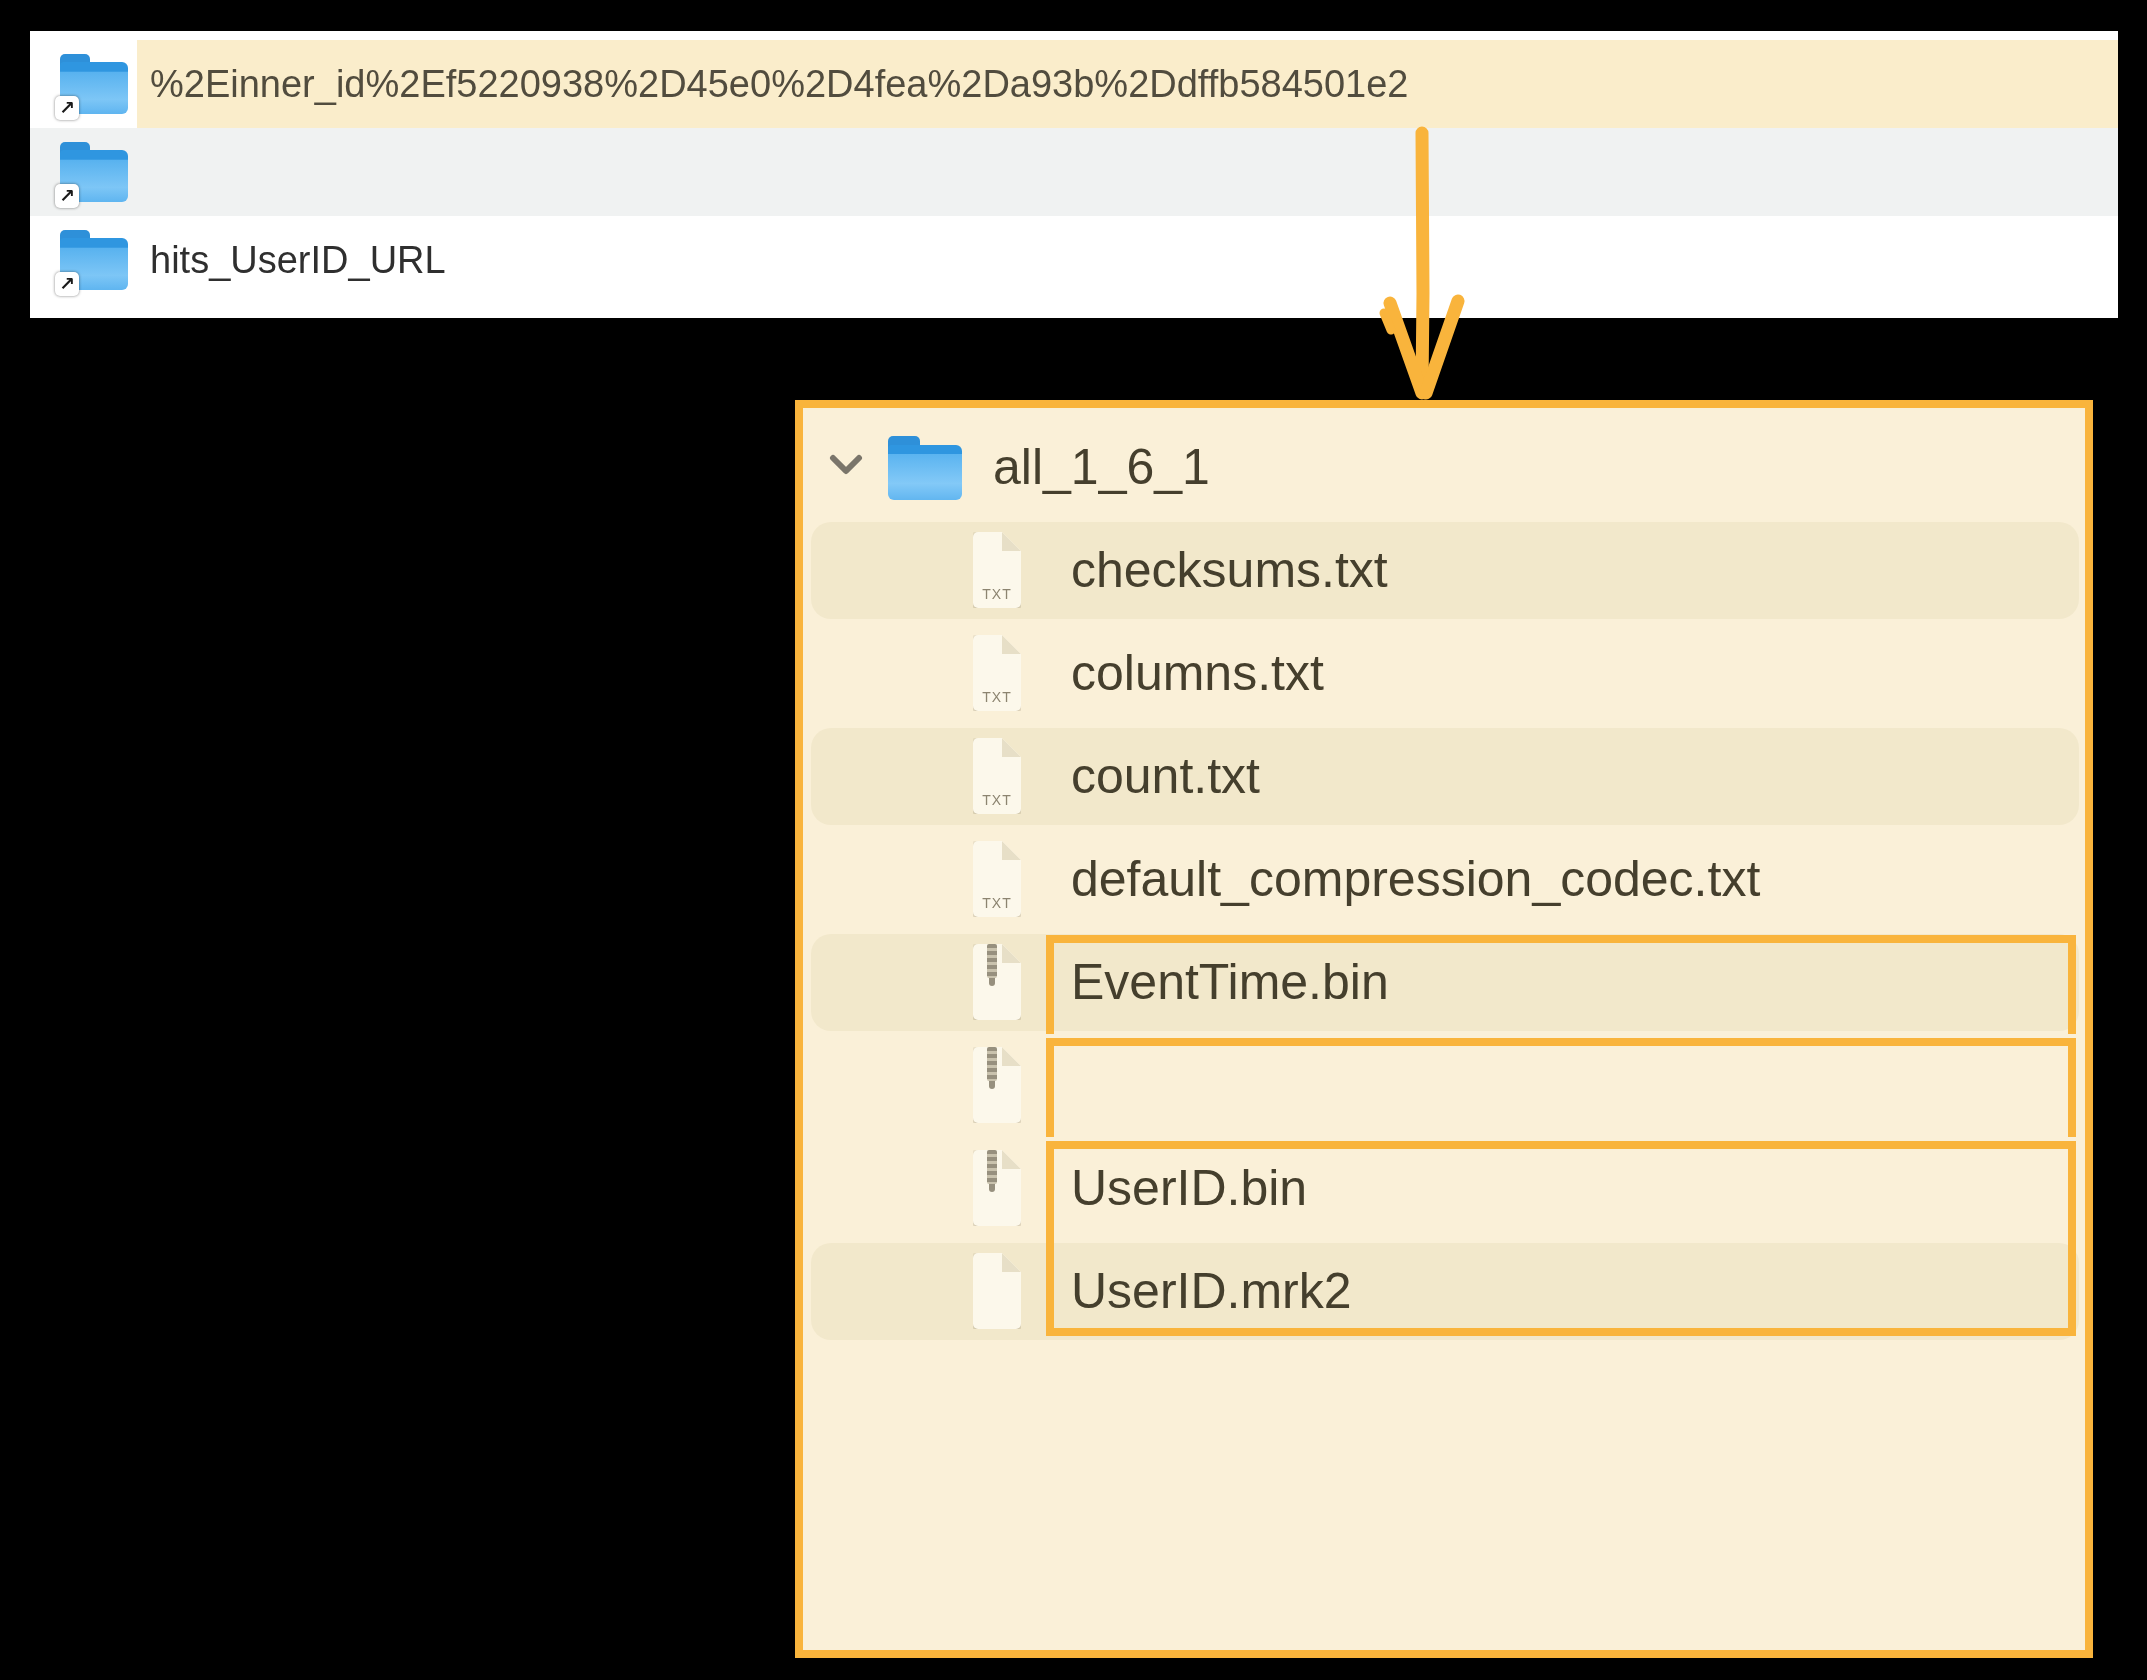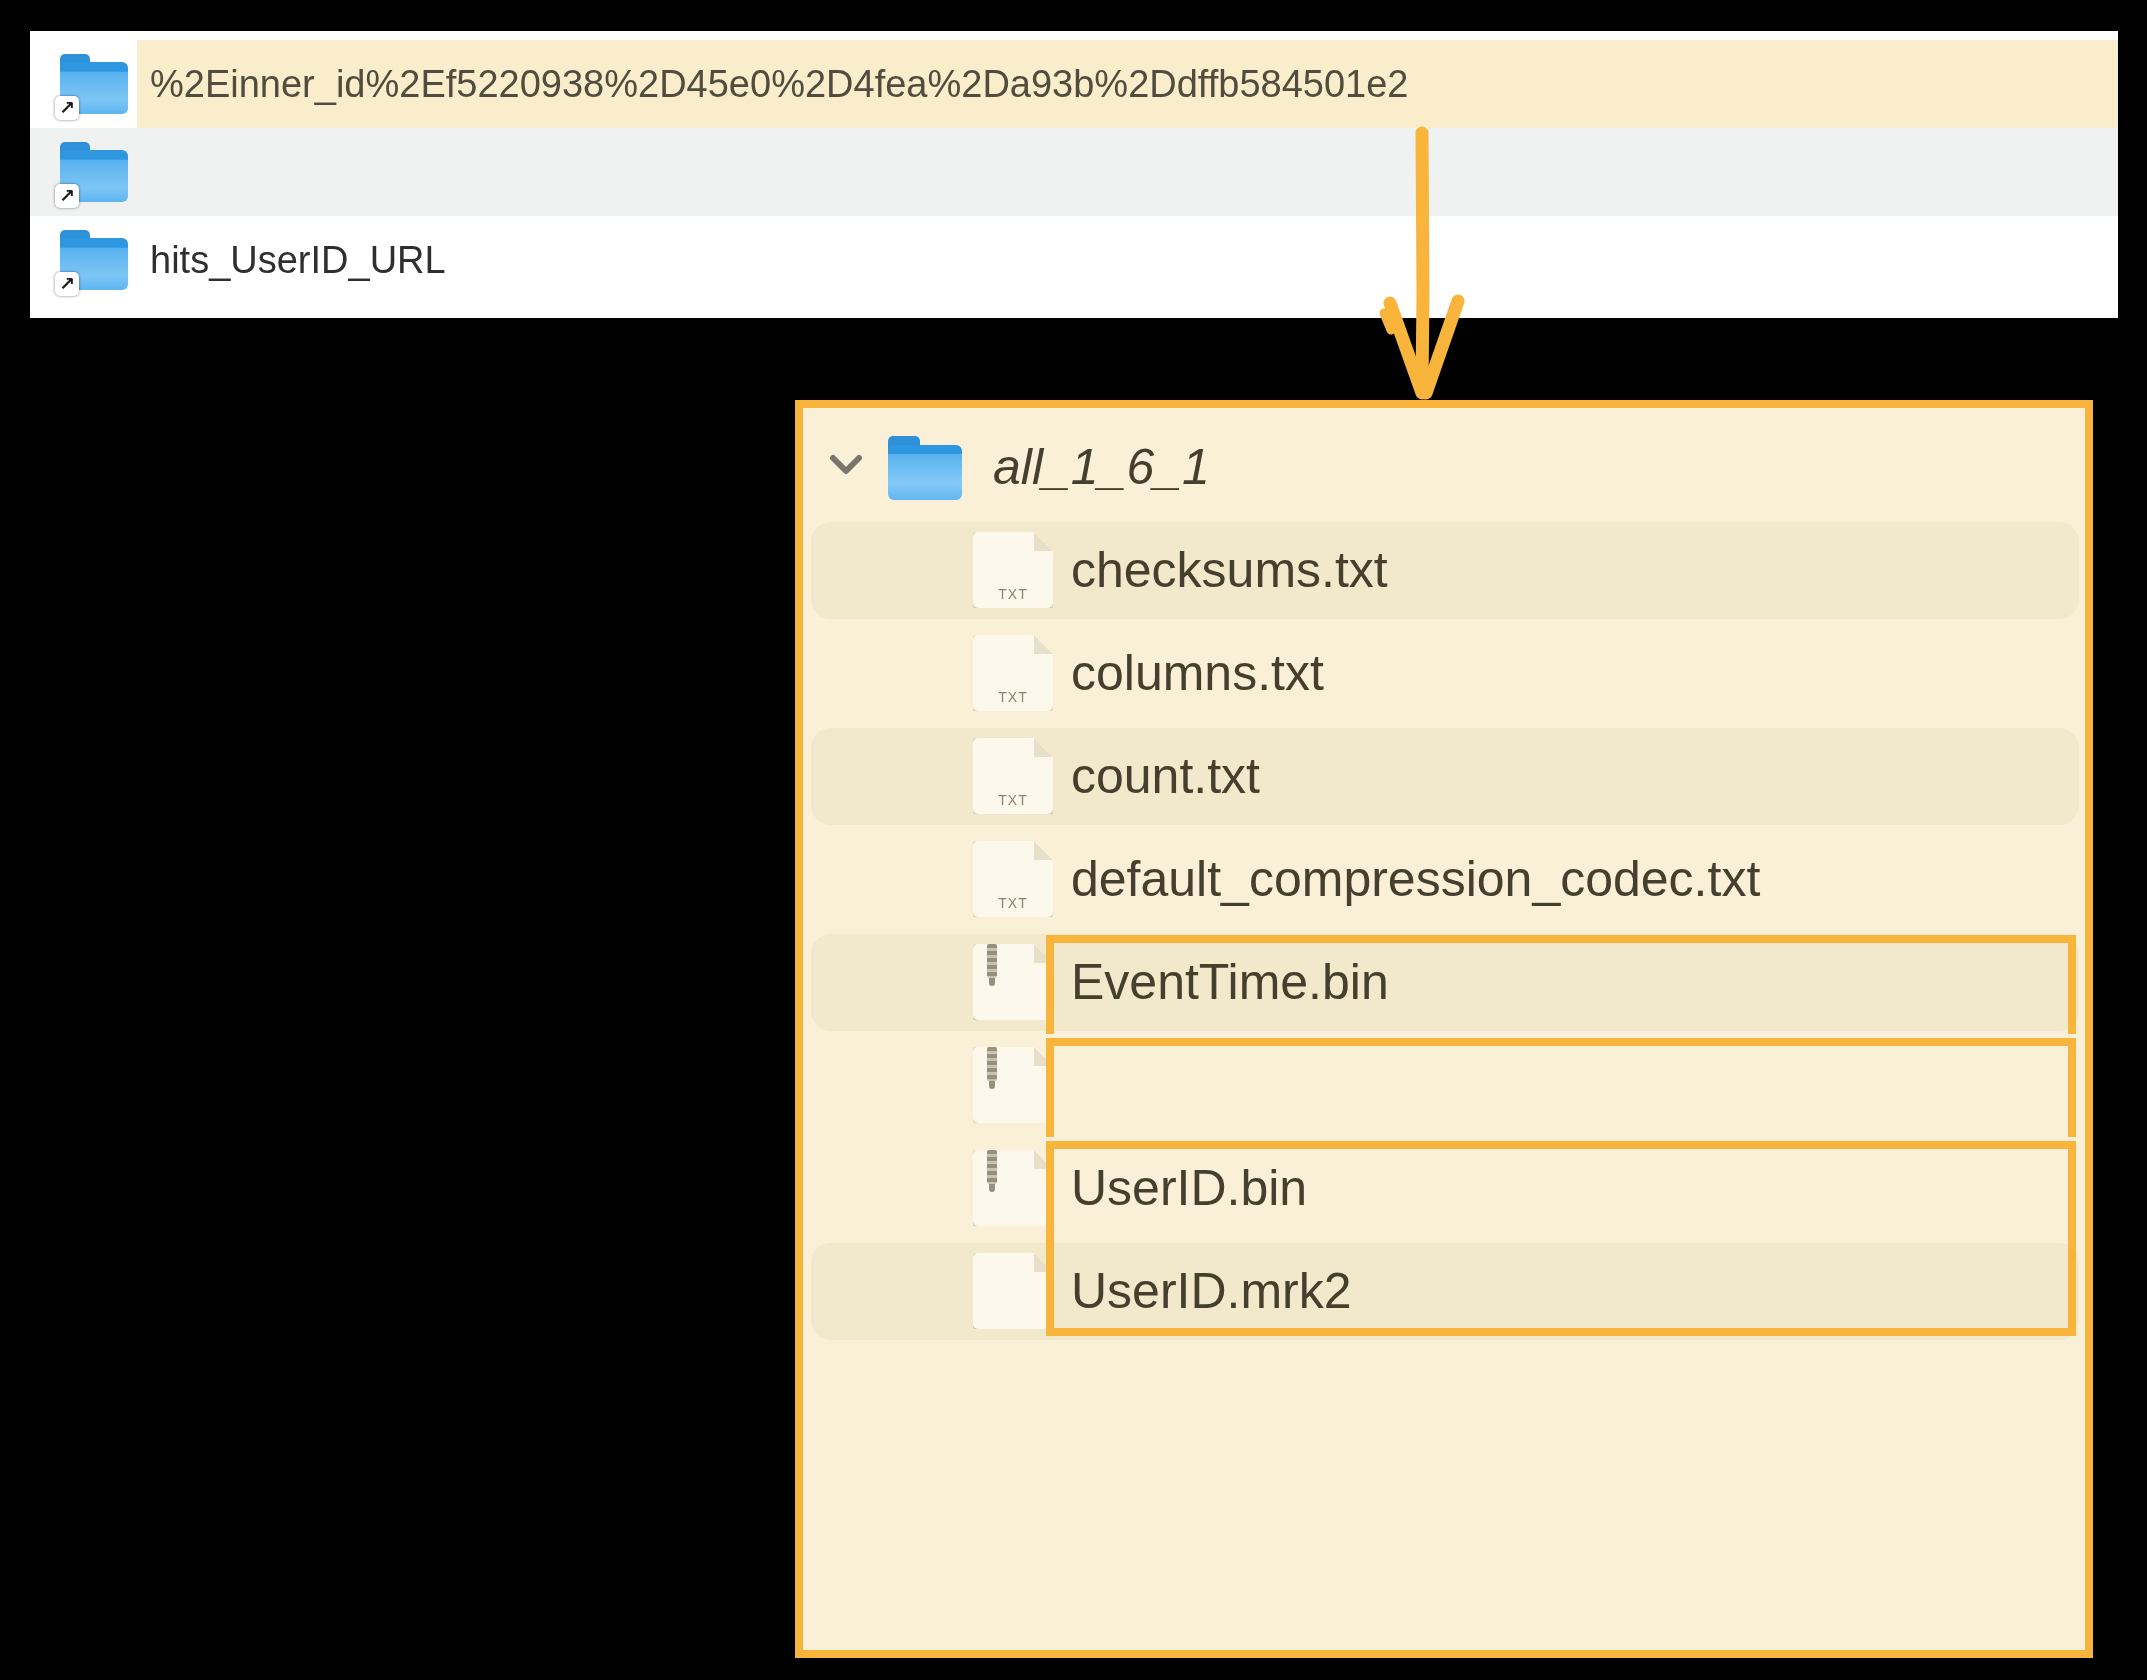--- a/index.html
+++ b/index.html
@@ -65,36 +65,36 @@
   .tree-row{position:relative;height:103px;}
   .tree-row .band{
     display:none;position:absolute;left:8px;right:6px;top:3px;bottom:3px;
     border-radius:20px;background:var(--band-cream);
   }
   .tree-row.banded .band{display:block;}
   .tree-label{
     position:absolute;left:268px;top:0;line-height:103px;
     font-size:50px;color:var(--tree-text);white-space:nowrap;z-index:2;
   }
-  .tree-row.header .tree-label{left:190px;font-style:italic;}
+  .tree-row.header .tree-label{left:190px;}
   .chevron{position:absolute;left:26px;top:38px;z-index:2;}
   .tree-folder{position:absolute;left:85px;top:20px;width:74px;height:64px;z-index:2;}
   .tree-folder .tab{position:absolute;left:0;top:0;width:32px;height:15px;background:#2E90D9;border-radius:5px 5px 0 0;}
   .tree-folder .fbody{
     position:absolute;left:0;top:9px;right:0;bottom:0;
     background:linear-gradient(#2F96E0 0%,#2F96E0 16%,#5BB4F0 17%,#83C9F7 70%,#62B6F0 100%);
     border-radius:4px 6px 6px 6px;
   }
 
   
   .icon-slot{position:absolute;left:170px;top:13px;width:62px;height:78px;z-index:2;}
   .page-icon{
     position:relative;width:48px;height:76px;background:#FCF8EB;
     clip-path:polygon(0 0,calc(100% - 19px) 0,100% 19px,100% 100%,0 100%);
-    border-radius:5px;filter:drop-shadow(0 1px 2px rgba(90,80,50,.45));padding-left:32px;
+    border-radius:5px;filter:drop-shadow(0 1px 2px rgba(90,80,50,.45));
   }
   .page-icon .fold{
     position:absolute;top:0;right:0;width:19px;height:19px;
     background:#E7DFC7;clip-path:polygon(0 0,100% 100%,0 100%);
   }
   .page-badge{
     position:absolute;left:0;right:0;bottom:6px;text-align:center;
     font-size:14px;letter-spacing:1px;color:#8C8470;
   }
   .zipper{

